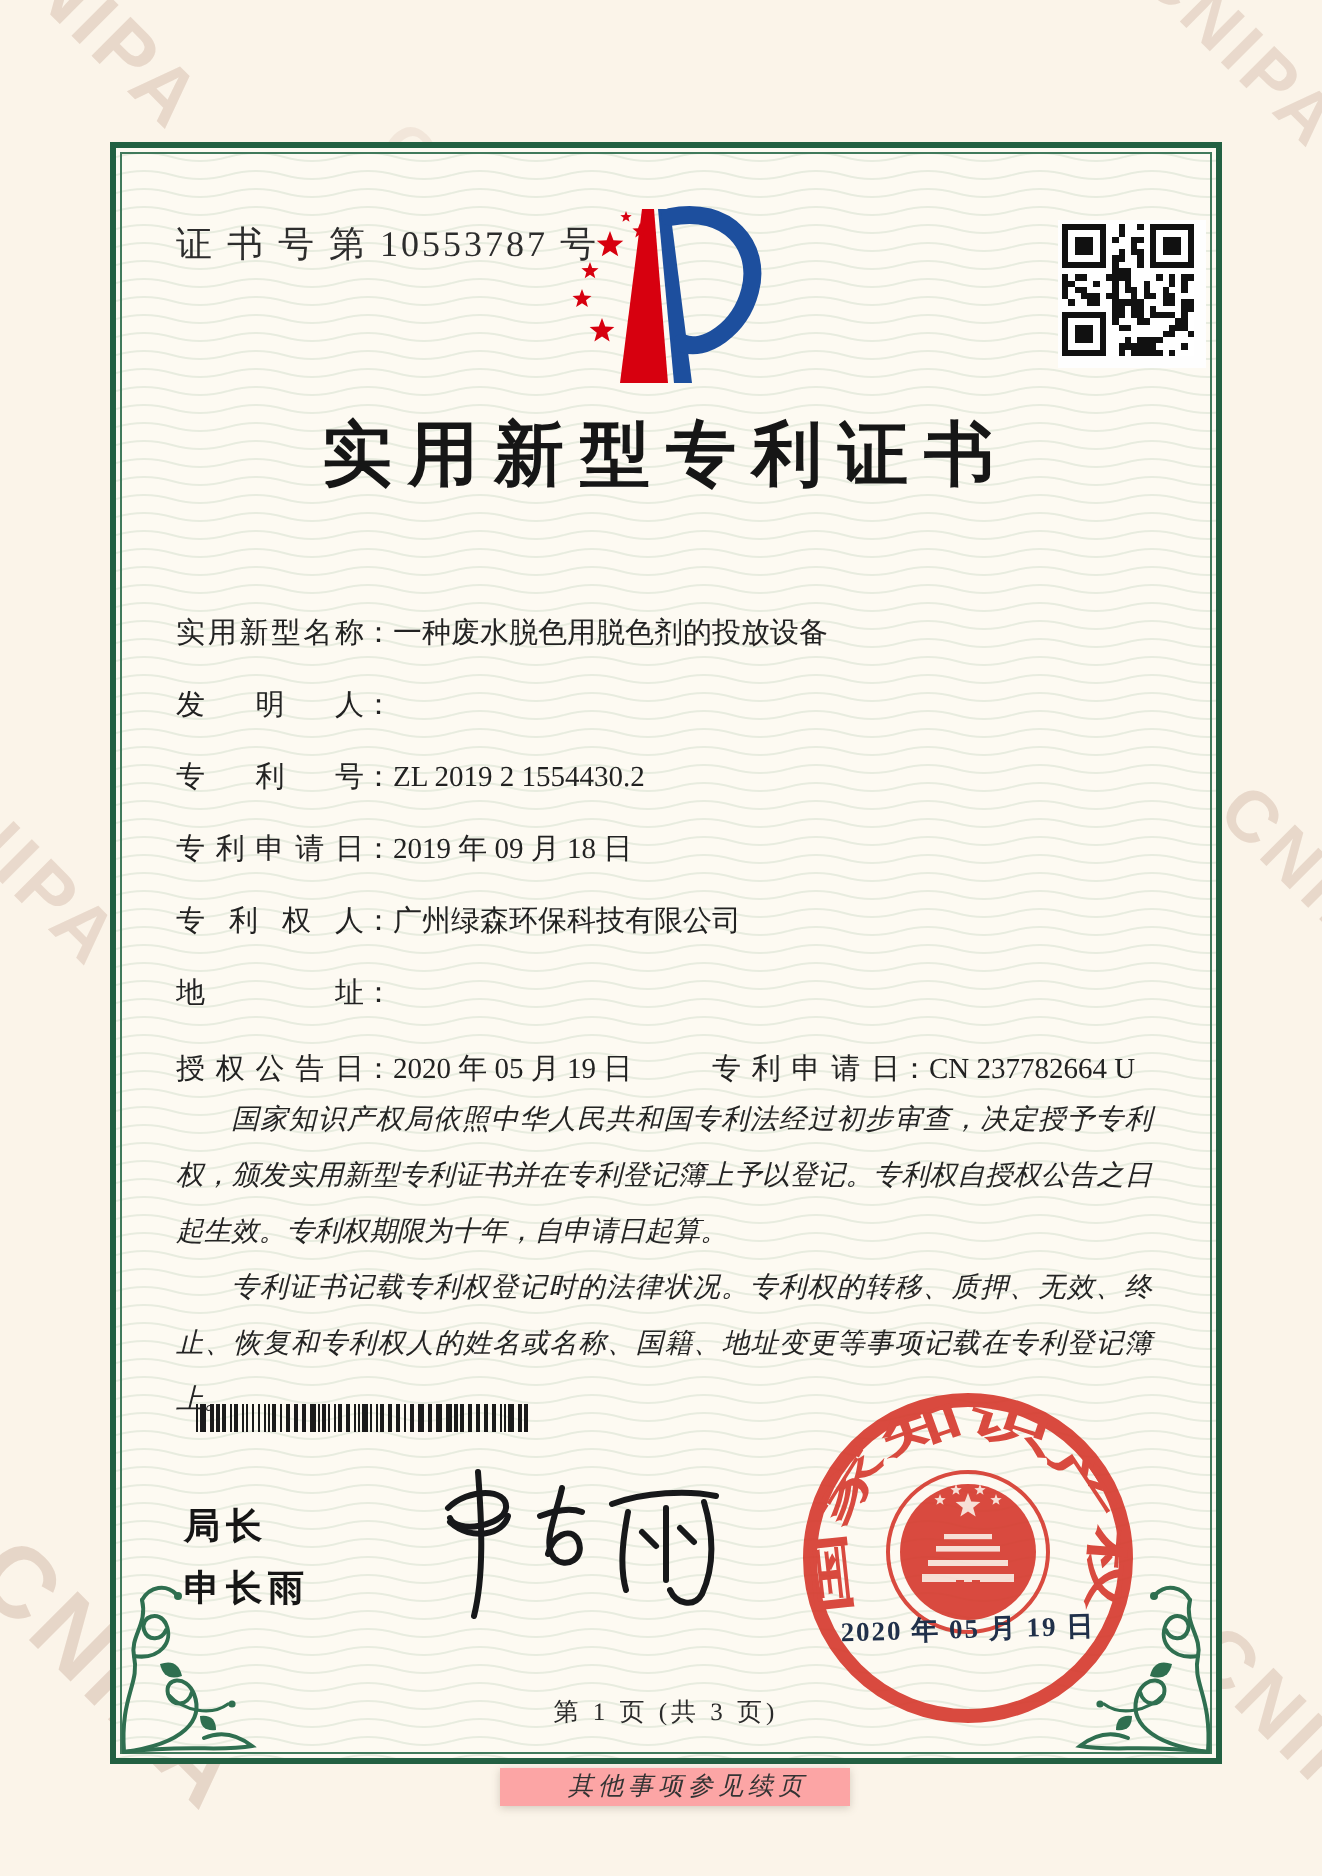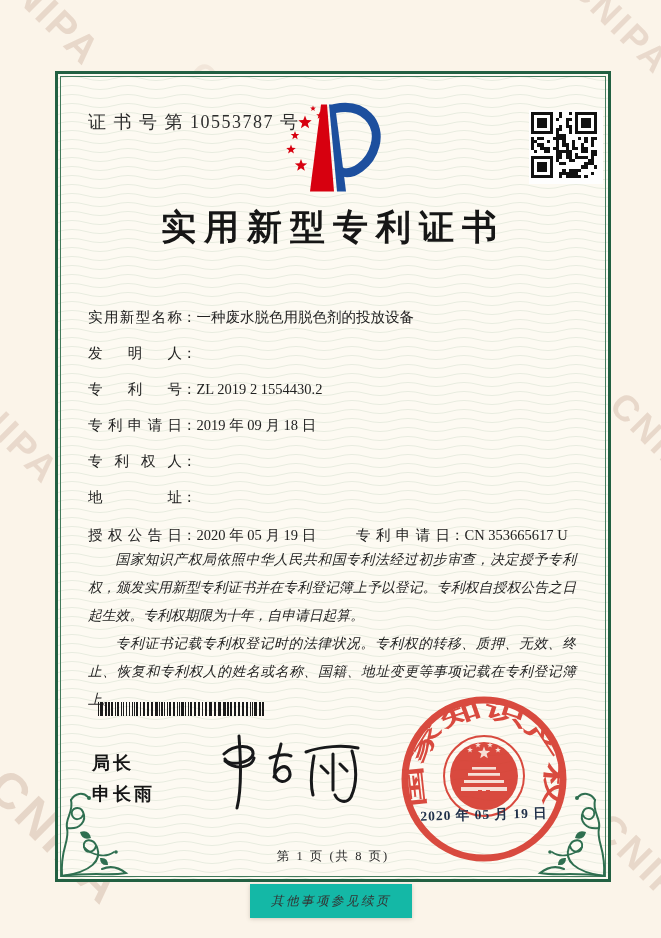--- a/index.html
+++ b/index.html
@@ -64,24 +64,24 @@
     font-weight:600;
   }
   .page-info{
     position:absolute;left:0;right:0;top:774px;text-align:center;
     font-size:12.5px;letter-spacing:2px;color:#2a2a2a;
   }
   .corner{position:absolute;width:100px;height:100px;pointer-events:none;}
   .corner.bl{left:-2px;bottom:-3px;}
   .corner.br{right:-2px;bottom:-3px;transform:scaleX(-1);}
   .foot-tab{
-    position:absolute;left:250px;top:884px;width:162px;height:34px;
-    background:#14b8a6;box-shadow:0 1px 4px rgba(90,80,60,.25);
+    position:absolute;left:250px;top:884px;width:162px;height:19px;
+    background:#fca5a5;box-shadow:0 1px 4px rgba(90,80,60,.25);
     display:flex;align-items:center;justify-content:center;
-    font-size:12.5px;font-style:italic;letter-spacing:2.5px;color:#333;
+    font-size:12.5px;font-style:italic;letter-spacing:2.5px;color:#333;padding-left:13px;
   }
 </style>
 </head>
 <body>
 
 <svg width="0" height="0" style="position:absolute">
   <defs>
     <g id="flourish" fill="none" stroke="#2f6f50" stroke-width="2" stroke-linecap="round">
       <path d="M6,94 C4,66 14,60 11,46 C9,36 18,30 15,18"></path>
       <path d="M11,46 C24,48 31,39 27,30 C24,23 14,26 16,33 C18,39 25,38 27,33"></path>
@@ -288,35 +288,36 @@
           <span class="f-value">ZL 2019 2 1554430.2</span>
         </div>
         <div class="f-row">
           <span class="f-label">专利申请日</span>
             <span class="f-colon">：</span>
           <span class="f-value">2019 年 09 月 18 日</span>
         </div>
         <div class="f-row">
           <span class="f-label">专利权人</span>
             <span class="f-colon">：</span>
+          <span class="f-value">广州绿森环保科技有限公司</span>
         </div>
         <div class="f-row">
           <span class="f-label">地址</span>
             <span class="f-colon">：</span>
         </div>
         <div class="grant-row">
           <span class="grant-cell left">
             <span class="f-label">授权公告日</span>
               <span>：</span>
             <span>2020 年 05 月 19 日</span>
           </span>
           <span class="grant-cell">
             <span class="f-label">专利申请日</span>
               <span>：</span>
-            <span>CN 353665617 U</span>
+            <span>CN 237782664 U</span>
           </span>
         </div>
       </div>
 
       <div class="paras">
         <p>国家知识产权局依照中华人民共和国专利法经过初步审查，决定授予专利权，颁发实用新型专利证书并在专利登记簿上予以登记。专利权自授权公告之日起生效。专利权期限为十年，自申请日起算。</p>
         <p>专利证书记载专利权登记时的法律状况。专利权的转移、质押、无效、终止、恢复和专利权人的姓名或名称、国籍、地址变更等事项记载在专利登记簿上。</p>
       </div>
 
       <svg class="barcode" id="barcode">
@@ -413,21 +414,21 @@
             <rect x="69" y="79" width="32" height="2.8"></rect>
             <rect x="65" y="86" width="40" height="3"></rect>
             <rect x="62" y="93" width="46" height="4"></rect>
             <rect x="79" y="96" width="4" height="4" fill="#d63c30"></rect>
             <rect x="87" y="96" width="4" height="4" fill="#d63c30"></rect>
           </g>
         </g>
       </svg>
       <div class="seal-date">2020 年 05 月 19 日</div>
 
-      <div class="page-info">第 1 页 (共 8 页)</div>
+      <div class="page-info">第 1 页 (共 3 页)</div>
 
       <svg class="corner bl" viewBox="0 0 100 100">
           <use href="#flourish"></use>
         </svg>
       <svg class="corner br" viewBox="0 0 100 100">
           <use href="#flourish"></use>
         </svg>
     </div>
   </div>
 

